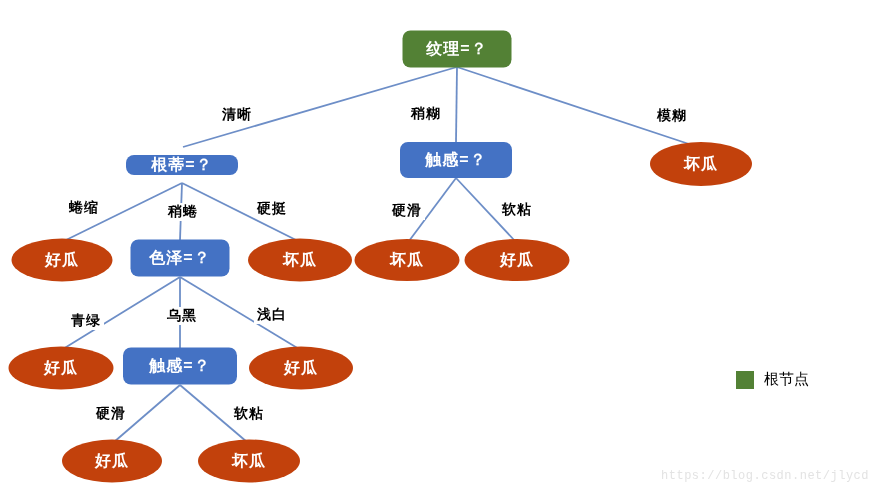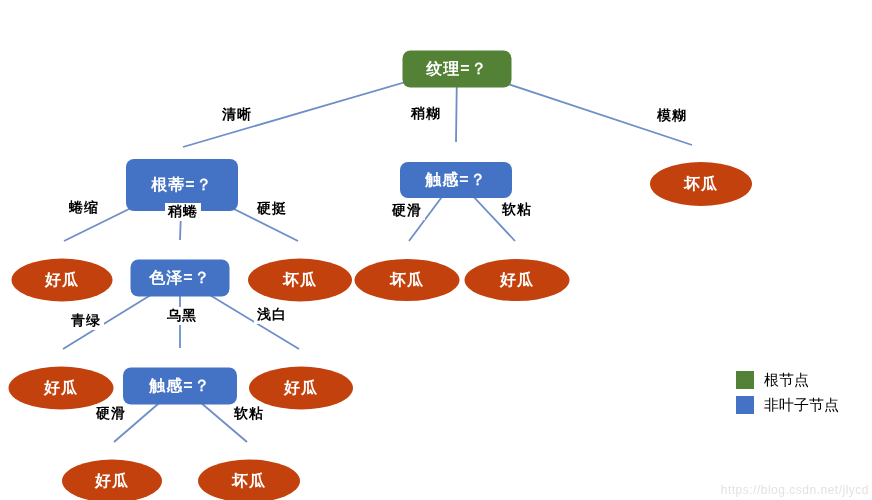--- a/index.html
+++ b/index.html
@@ -24,21 +24,20 @@
     position: absolute;
     transform: translate(-50%, -50%);
     display: flex;
     align-items: center;
     justify-content: center;
     color: #ffffff;
     font-size: 16px;
     font-weight: 600;
     white-space: nowrap;
     letter-spacing: 1px;
-    margin-top: 20px;
   }
   .node.box { border-radius: 8px; }
   .node.root { background: #538135; }
   .node.internal { background: #4472c4; }
   .node.leaf {
     background: #c2410c;
     border-radius: 50%;
   }
   .edge-label {
     position: absolute;
@@ -51,43 +50,44 @@
     white-space: nowrap;
     letter-spacing: 1px;
   }
   .legend {
     position: absolute;
     left: 736px;
     top: 371px;
   }
   .legend-row {
     display: flex;
-    align-items: center;
+    align-items: flex-end;
     height: 18px;
     margin-bottom: 7px;
   }
   .legend-swatch {
     width: 18px;
     height: 18px;
     margin-right: 10px;
     flex: 0 0 auto;
   }
   .legend-label {
     font-size: 15px;
     font-weight: 500;
     color: #000000;
     white-space: nowrap;
   }
   .watermark {
     position: absolute;
     right: 3px;
-    bottom: 3px;
+    bottom: 17px;
     font-size: 12px;
     color: #e3e3e3;
     letter-spacing: 0.5px;
+    font-family: Liberation Mono, monospace;
   }
 </style>
 </head>
 <body>
 
 <div class="canvas">
 
   <svg class="edges-svg" viewBox="0 0 872 500">
     <line x1="457" y1="67" x2="183" y2="147"></line>
     <line x1="457" y1="67" x2="456" y2="142"></line>
@@ -98,21 +98,21 @@
     <line x1="456" y1="178" x2="409" y2="241"></line>
     <line x1="456" y1="178" x2="515" y2="241"></line>
     <line x1="180" y1="277" x2="63" y2="349"></line>
     <line x1="180" y1="277" x2="180" y2="348"></line>
     <line x1="180" y1="277" x2="299" y2="349"></line>
     <line x1="180" y1="385" x2="114" y2="442"></line>
     <line x1="180" y1="385" x2="247" y2="442"></line>
   </svg>
 
   <div class="node box root" style="left:457px;top:49px;width:109px;height:37px">纹理=？</div>
-  <div class="node box internal" style="left:182px;top:165px;width:112px;height:52px">根蒂=？</div>
+  <div class="node box internal" style="left:182px;top:165px;width:112px;height:20px">根蒂=？</div>
   <div class="node box internal" style="left:456px;top:160px;width:112px;height:36px">触感=？</div>
   <div class="node leaf" style="left:701px;top:164px;width:102px;height:44px">坏瓜</div>
   <div class="node leaf" style="left:62px;top:260px;width:101px;height:43px">好瓜</div>
   <div class="node box internal" style="left:180px;top:258px;width:99px;height:37px">色泽=？</div>
   <div class="node leaf" style="left:300px;top:260px;width:104px;height:43px">坏瓜</div>
   <div class="node leaf" style="left:407px;top:260px;width:105px;height:42px">坏瓜</div>
   <div class="node leaf" style="left:517px;top:260px;width:105px;height:42px">好瓜</div>
   <div class="node leaf" style="left:61px;top:368px;width:105px;height:43px">好瓜</div>
   <div class="node box internal" style="left:180px;top:366px;width:114px;height:37px">触感=？</div>
   <div class="node leaf" style="left:301px;top:368px;width:104px;height:43px">好瓜</div>
@@ -131,21 +131,17 @@
   <div class="edge-label" style="left:182px;top:316px">乌黑</div>
   <div class="edge-label" style="left:272px;top:315px">浅白</div>
   <div class="edge-label" style="left:111px;top:414px">硬滑</div>
   <div class="edge-label" style="left:249px;top:414px">软粘</div>
 
   <div class="legend">
     <div class="legend-row">
       <span class="legend-swatch" style="background: rgb(83, 129, 53);"></span>
       <span class="legend-label">根节点</span>
     </div>
-    <div class="legend-row">
-      <span class="legend-swatch" style="background: rgb(68, 114, 196);"></span>
-      <span class="legend-label">非叶子节点</span>
-    </div>
   </div>
 
   <div class="watermark">https://blog.csdn.net/jlycd</div>
 
 </div>
 
 </body></html>

